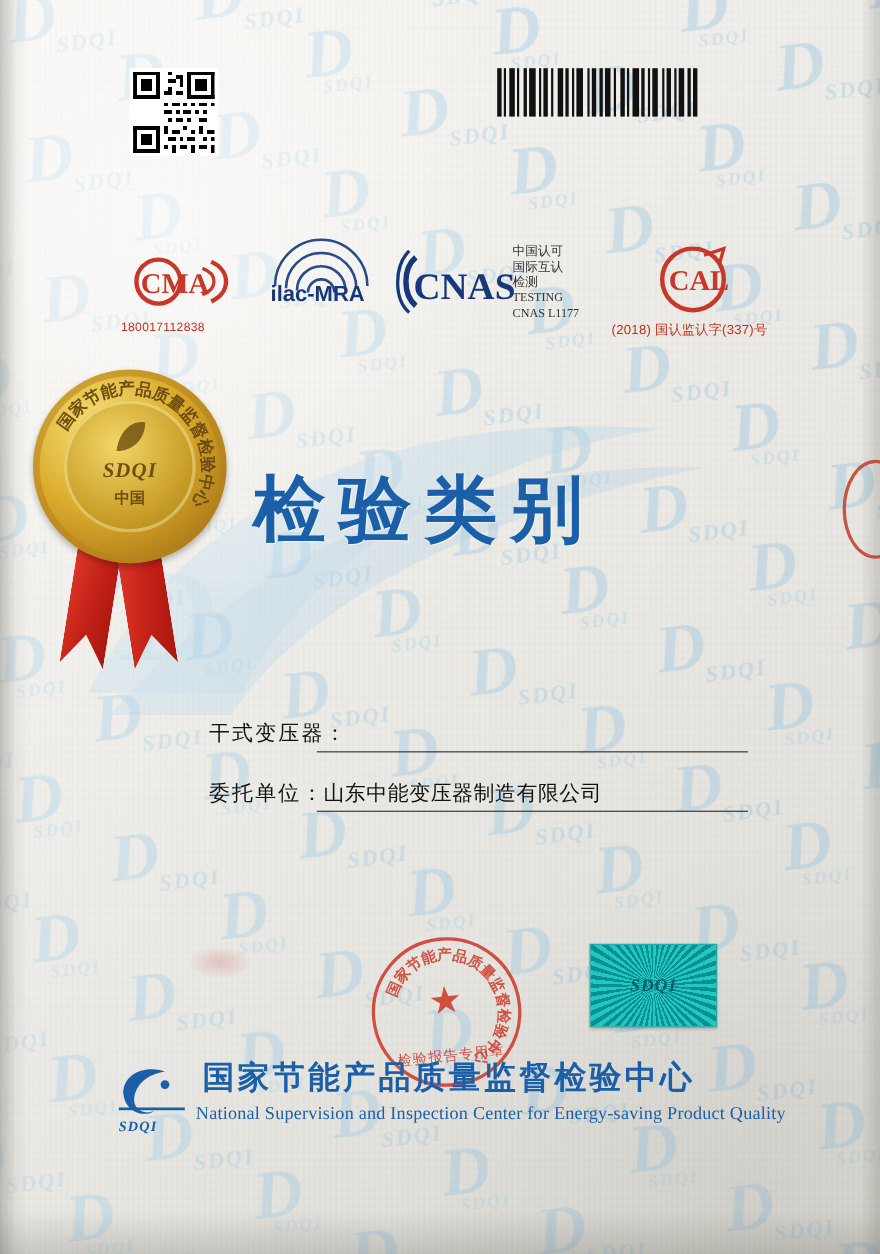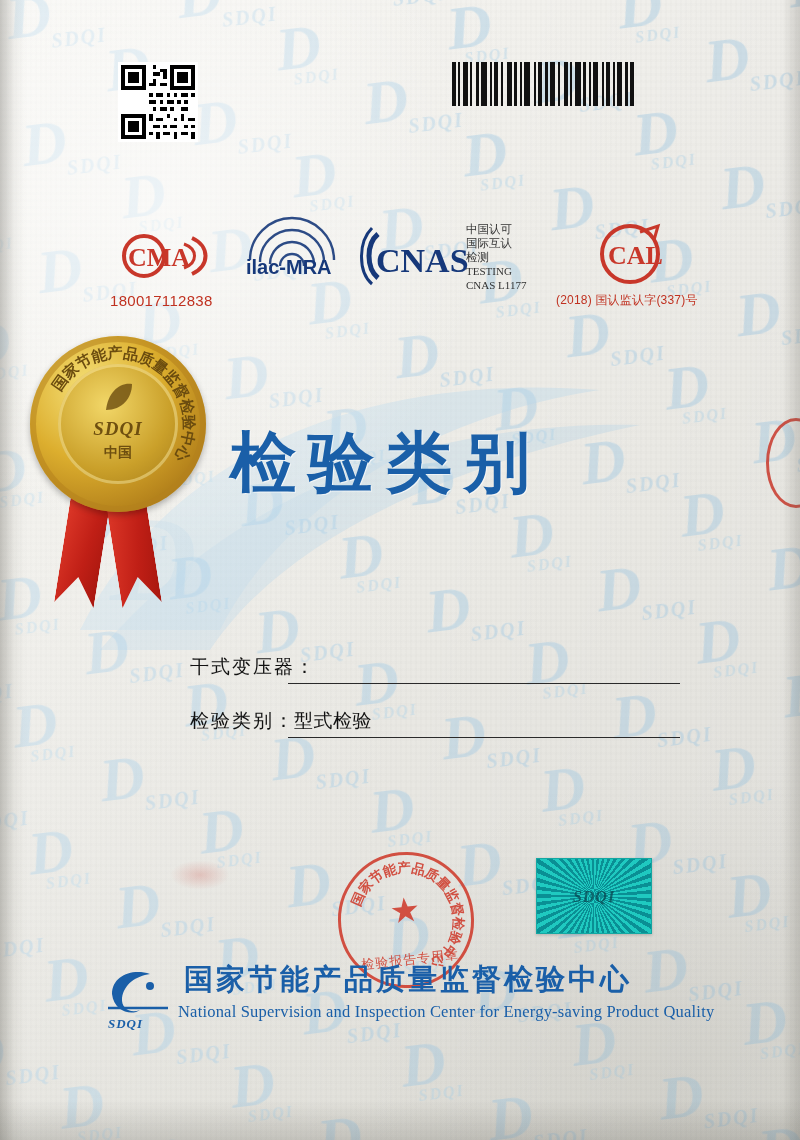--- a/index.html
+++ b/index.html
@@ -97,21 +97,21 @@
 
   
   .logos { position: absolute; left: 0; top: 208px; width: 800px; height: 110px; }
 
   .cma {
     position: absolute; left: 118px; top: 22px;
     width: 100px; height: 52px;
   }
   .cma-no {
     position: absolute; left: 110px; top: 84px;
-    font-size: 15px; color: #c03120;
+    font-size: 11px; color: #c03120;
     font-family: "Liberation Sans", sans-serif;
     letter-spacing: .3px;
   }
   .ilac {
     position: absolute; left: 238px; top: 8px;
     width: 110px; height: 72px;
   }
   .cnas {
     position: absolute; left: 360px; top: 18px;
     width: 108px; height: 62px;
@@ -516,22 +516,22 @@
   </div>
 
   <div class="title-cn">检验类别</div>
 
   <div class="fields">
     <div class="field">
       <span class="lbl">干式变压器：</span>
       <span class="rule"></span>
     </div>
     <div class="field">
-      <span class="lbl">检验类别：</span>
-      <span class="val">型式检验</span>
+      <span class="lbl">委托单位：</span>
+      <span class="val">山东中能变压器制造有限公司</span>
       <span class="rule"></span>
     </div>
   </div>
 
   <div class="smudge"></div>
 
   <div class="stamp">
     <svg class="arc" viewBox="0 0 136 136">
       <defs>
         <path id="stamparc" d="M68,68 m-50,0 a50,50 0 1 1 100,0 a50,50 0 1 1 -100,0"></path>

